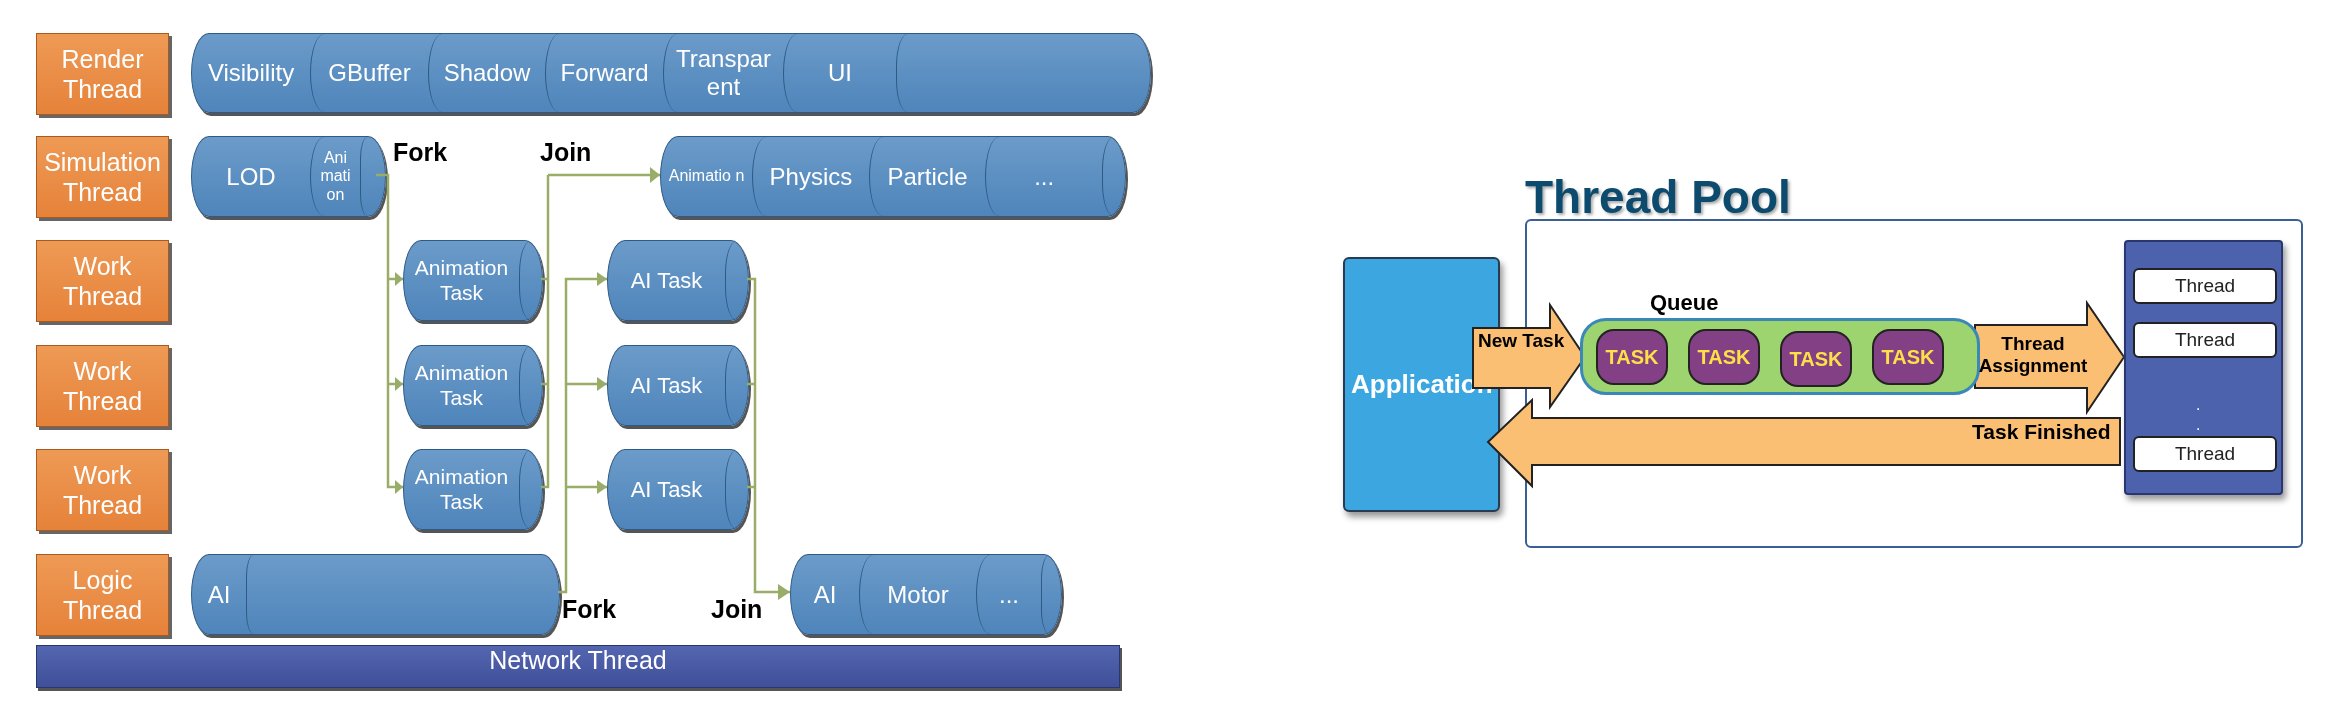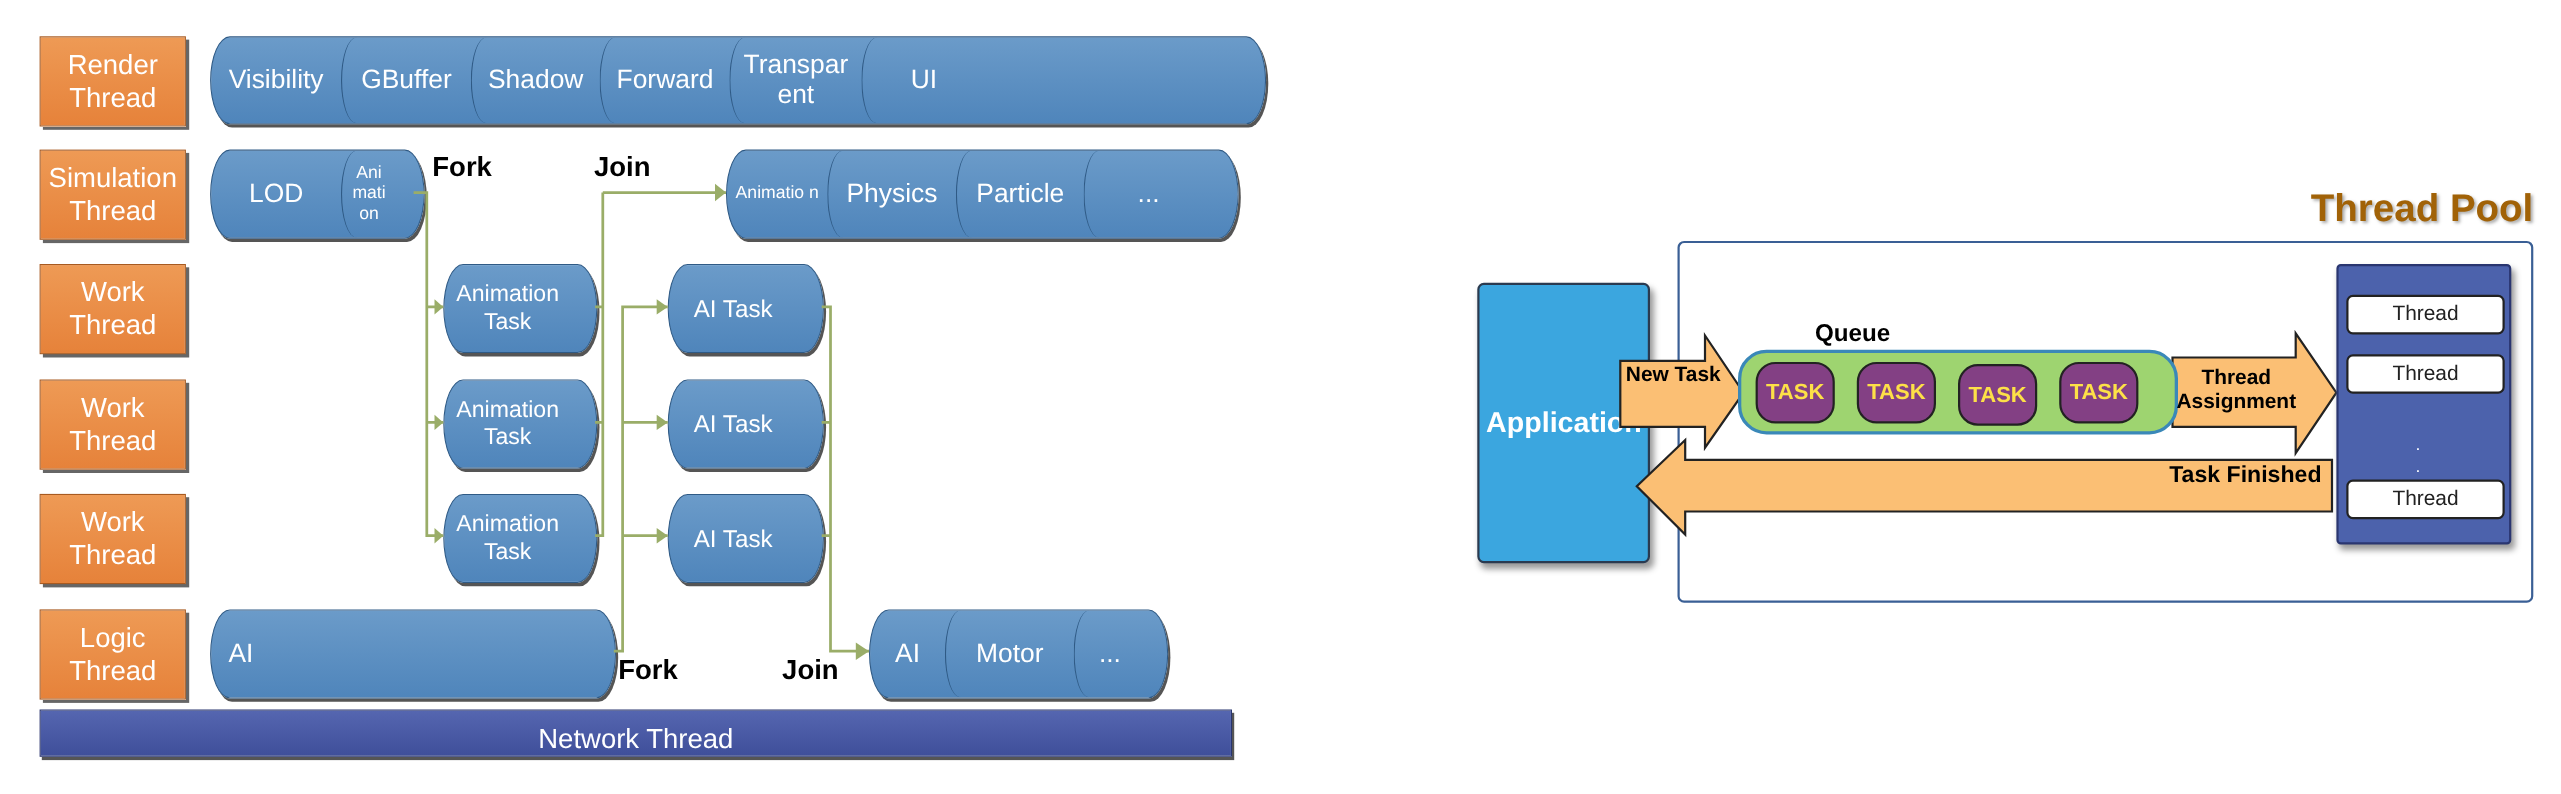--- a/index.html
+++ b/index.html
@@ -1,25 +1,25 @@
 <!DOCTYPE html>
 <html><head>
 <meta charset="utf-8">
 <style>
   body{margin:0;width:2328px;height:722px;background:#fff;position:relative;overflow:hidden;font-family:"Liberation Sans",sans-serif;}
   .abs{position:absolute;}
   .lbl{position:absolute;left:36px;width:131px;height:80px;background:linear-gradient(#ee9a55,#e6823a);border:1px solid #a85a20;box-shadow:3px 3px 0 #666;color:#fff;font-size:25px;line-height:30px;display:flex;align-items:center;justify-content:center;text-align:center;}
-  .cyl{position:absolute;display:flex;background:linear-gradient(#6b9bc9,#4f85bb);border:1.5px solid #2f5a85;border-radius:18px/50%;box-shadow:2px 3px 0 #555;overflow:hidden;align-items:flex-end;}
+  .cyl{position:absolute;display:flex;background:linear-gradient(#6b9bc9,#4f85bb);border:1.5px solid #2f5a85;border-radius:18px/50%;box-shadow:2px 3px 0 #555;overflow:hidden;}
   .seg{display:flex;align-items:center;justify-content:center;text-align:center;color:#fff;border-left:1.5px solid #2f5a85;border-radius:14px/50%;height:100%;box-sizing:border-box;line-height:1.15;}
   .seg:first-child{border-left:none;}
   .cap{width:22px;border-left:1.5px solid #2f5a85;border-radius:14px/50%;flex:none;}
   .bold{position:absolute;font-weight:bold;font-size:25px;color:#000;}
-  .net{position:absolute;left:36px;top:645px;width:1082px;height:41px;background:linear-gradient(#5566b0,#3f4f9a);border:1px solid #2a3670;box-shadow:2px 3px 0 #555;color:#fff;font-size:25px;display:flex;align-items:flex-end;justify-content:center;}
+  .net{position:absolute;left:36px;top:645px;width:1082px;height:41px;background:linear-gradient(#5566b0,#3f4f9a);border:1px solid #2a3670;box-shadow:2px 3px 0 #555;color:#fff;font-size:25px;display:flex;align-items:flex-start;justify-content:center;}
   svg.lines{position:absolute;left:0;top:0;}
-  .pool-title{position:absolute;left:1525px;width:778px;top:170px;text-align:right;font-size:35px;font-weight:bold;color:#a16207;text-shadow:2px 2px 3px #aaa;}
+  .pool-title{position:absolute;left:1525px;width:778px;top:170px;text-align:left;font-size:46px;font-weight:bold;color:#0c4a6e;text-shadow:2px 2px 3px #aaa;}
   .poolbox{position:absolute;left:1525px;top:219px;width:778px;height:329px;border:2px solid #3a5f95;border-radius:6px;box-sizing:border-box;}
   .app{position:absolute;left:1343px;top:257px;width:157px;height:255px;background:#3ba6df;border:2px solid #2a3a50;border-radius:6px;box-shadow:3px 5px 6px #999;color:#fff;font-weight:bold;font-size:26px;display:flex;align-items:center;padding-left:6px;box-sizing:border-box;}
   .queue{position:absolute;left:1580px;top:318px;width:400px;height:77px;background:#9ed470;border:3px solid #3a88b8;border-radius:26px;box-sizing:border-box;}
   .task{position:absolute;top:329px;width:72px;height:56px;background:#834084;border:2px solid #222;border-radius:18px;color:#fde047;font-weight:bold;font-size:20px;display:flex;align-items:center;justify-content:center;box-sizing:border-box;}
   .tpanel{position:absolute;left:2124px;top:240px;width:159px;height:255px;background:#4c62ac;border:2px solid #2a3670;border-radius:4px;box-shadow:3px 5px 6px #999;box-sizing:border-box;}
   .tbox{position:absolute;left:2133px;width:144px;height:36px;background:#fff;border:2px solid #222;border-radius:6px;box-sizing:border-box;display:flex;align-items:center;justify-content:center;font-size:19px;color:#222;}
   .atext{position:absolute;font-weight:bold;font-size:19px;color:#000;line-height:22px;text-align:center;}
 </style>
 </head>
 <body>

